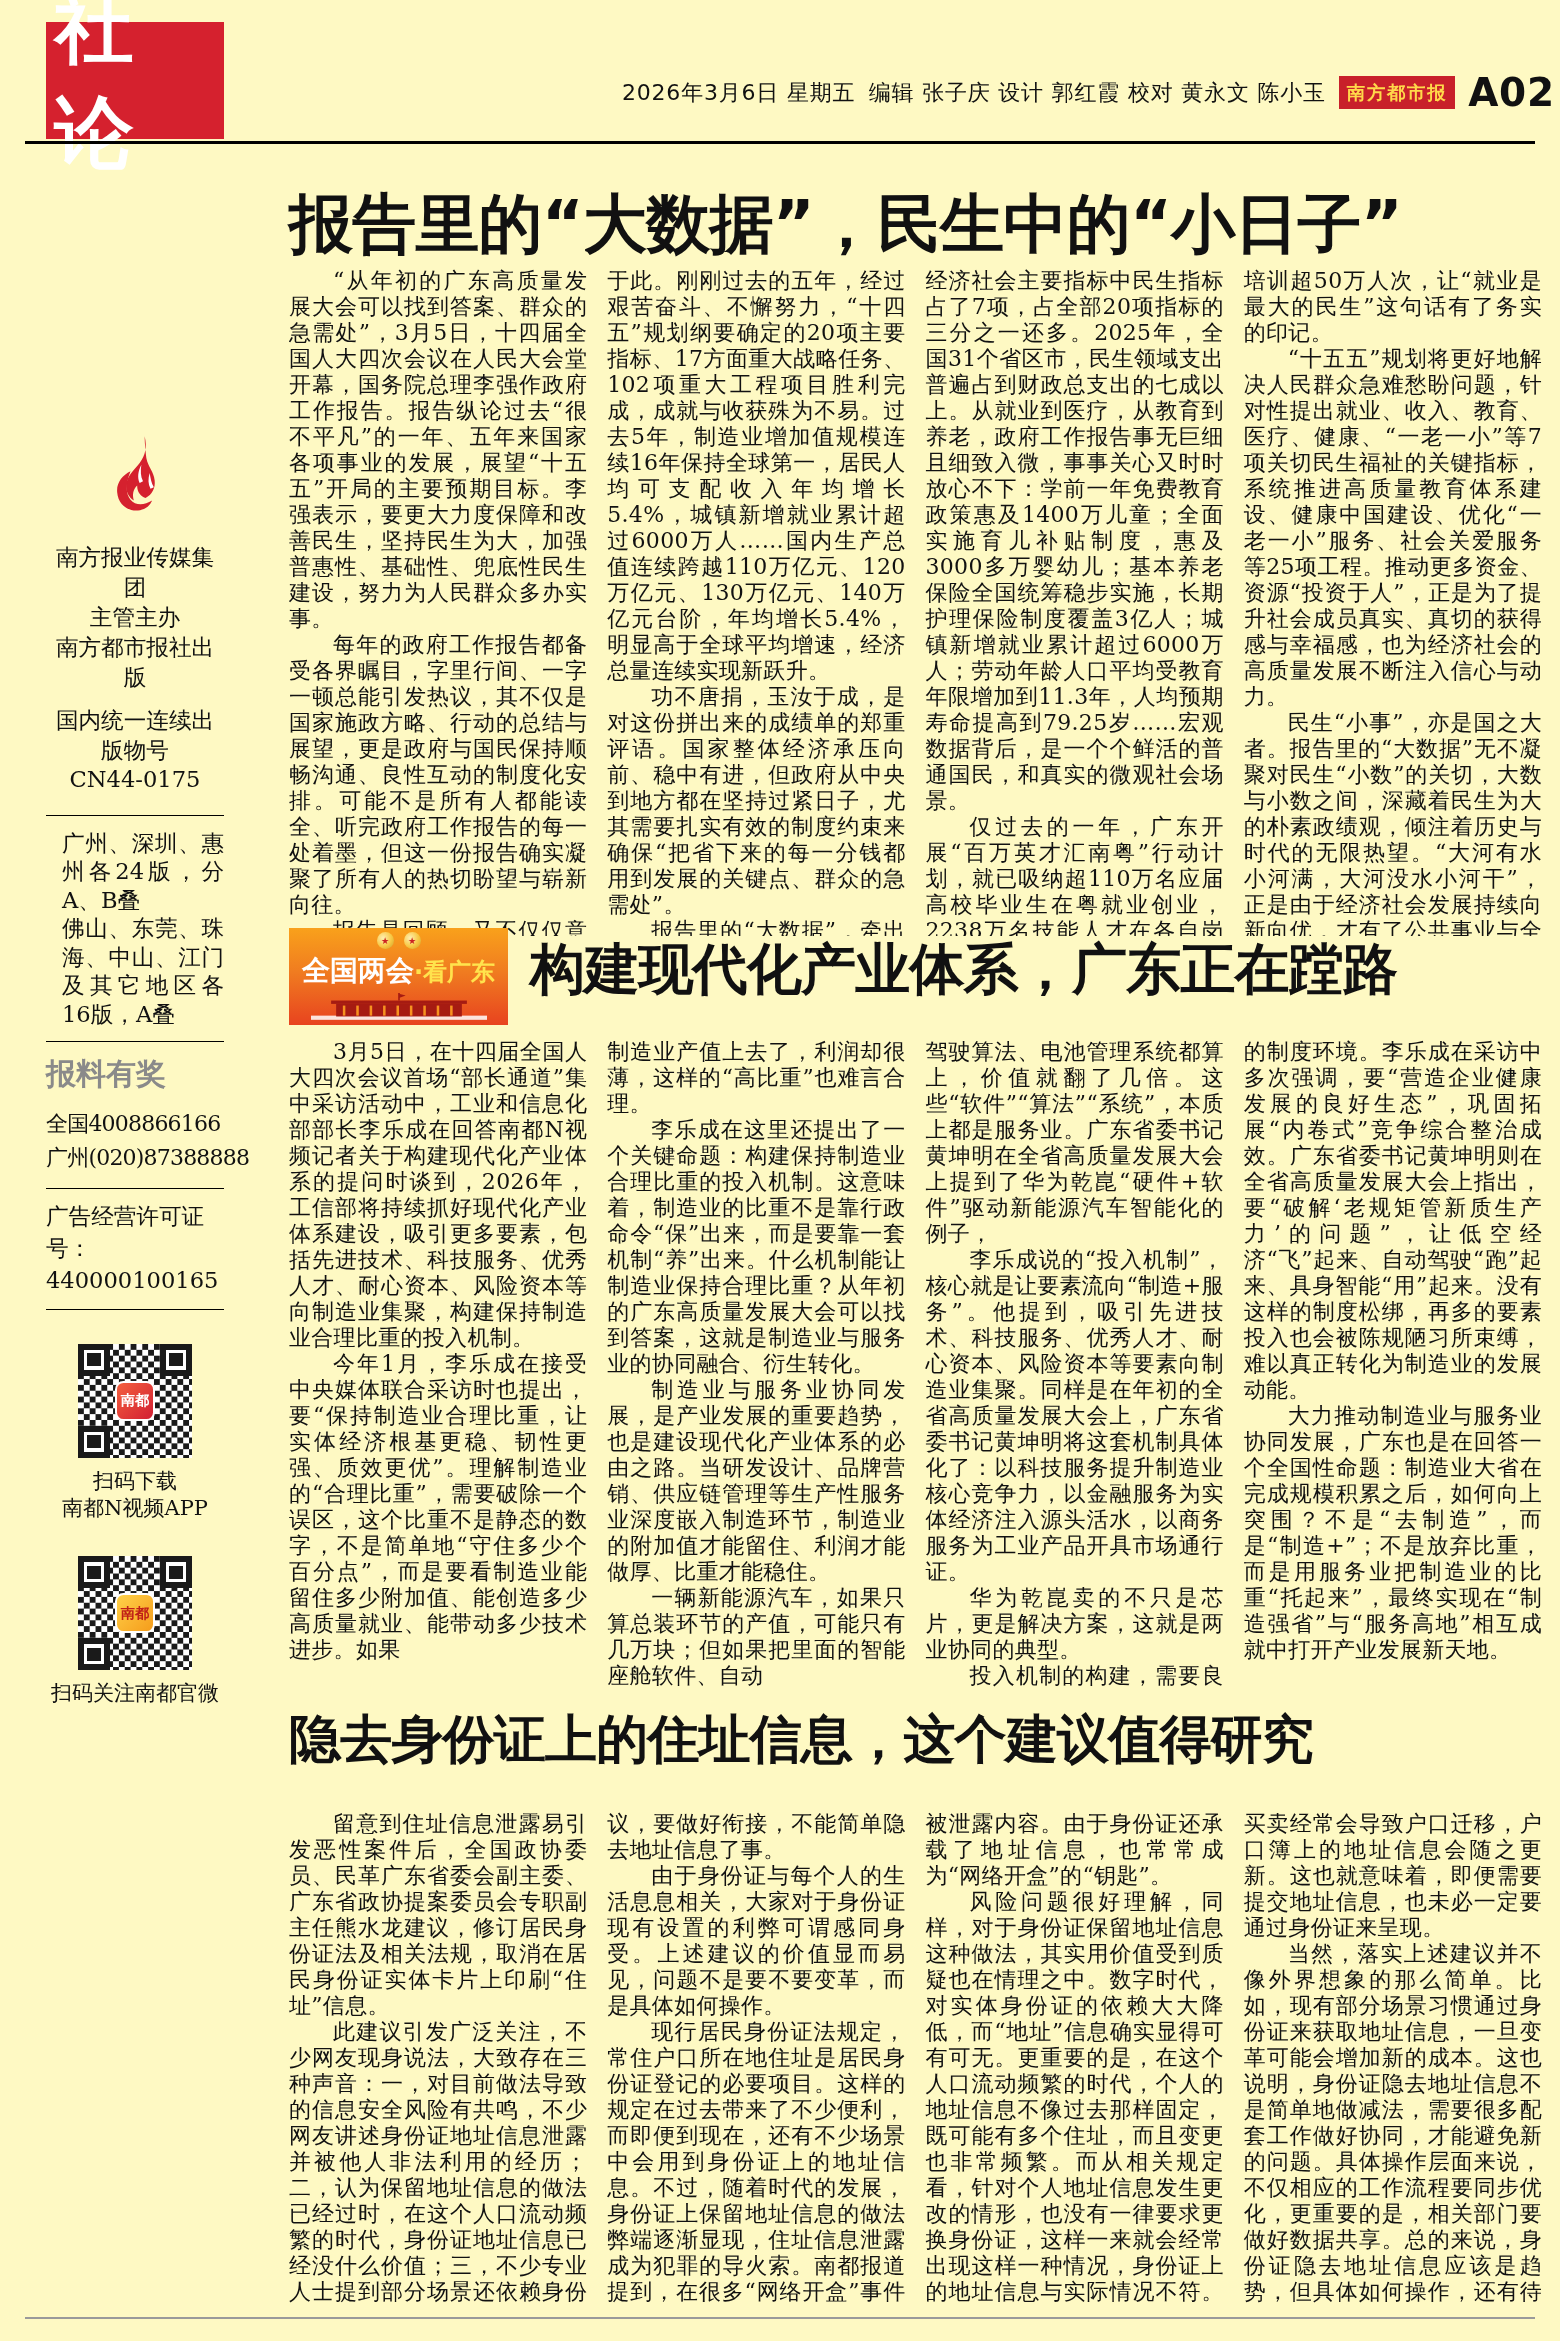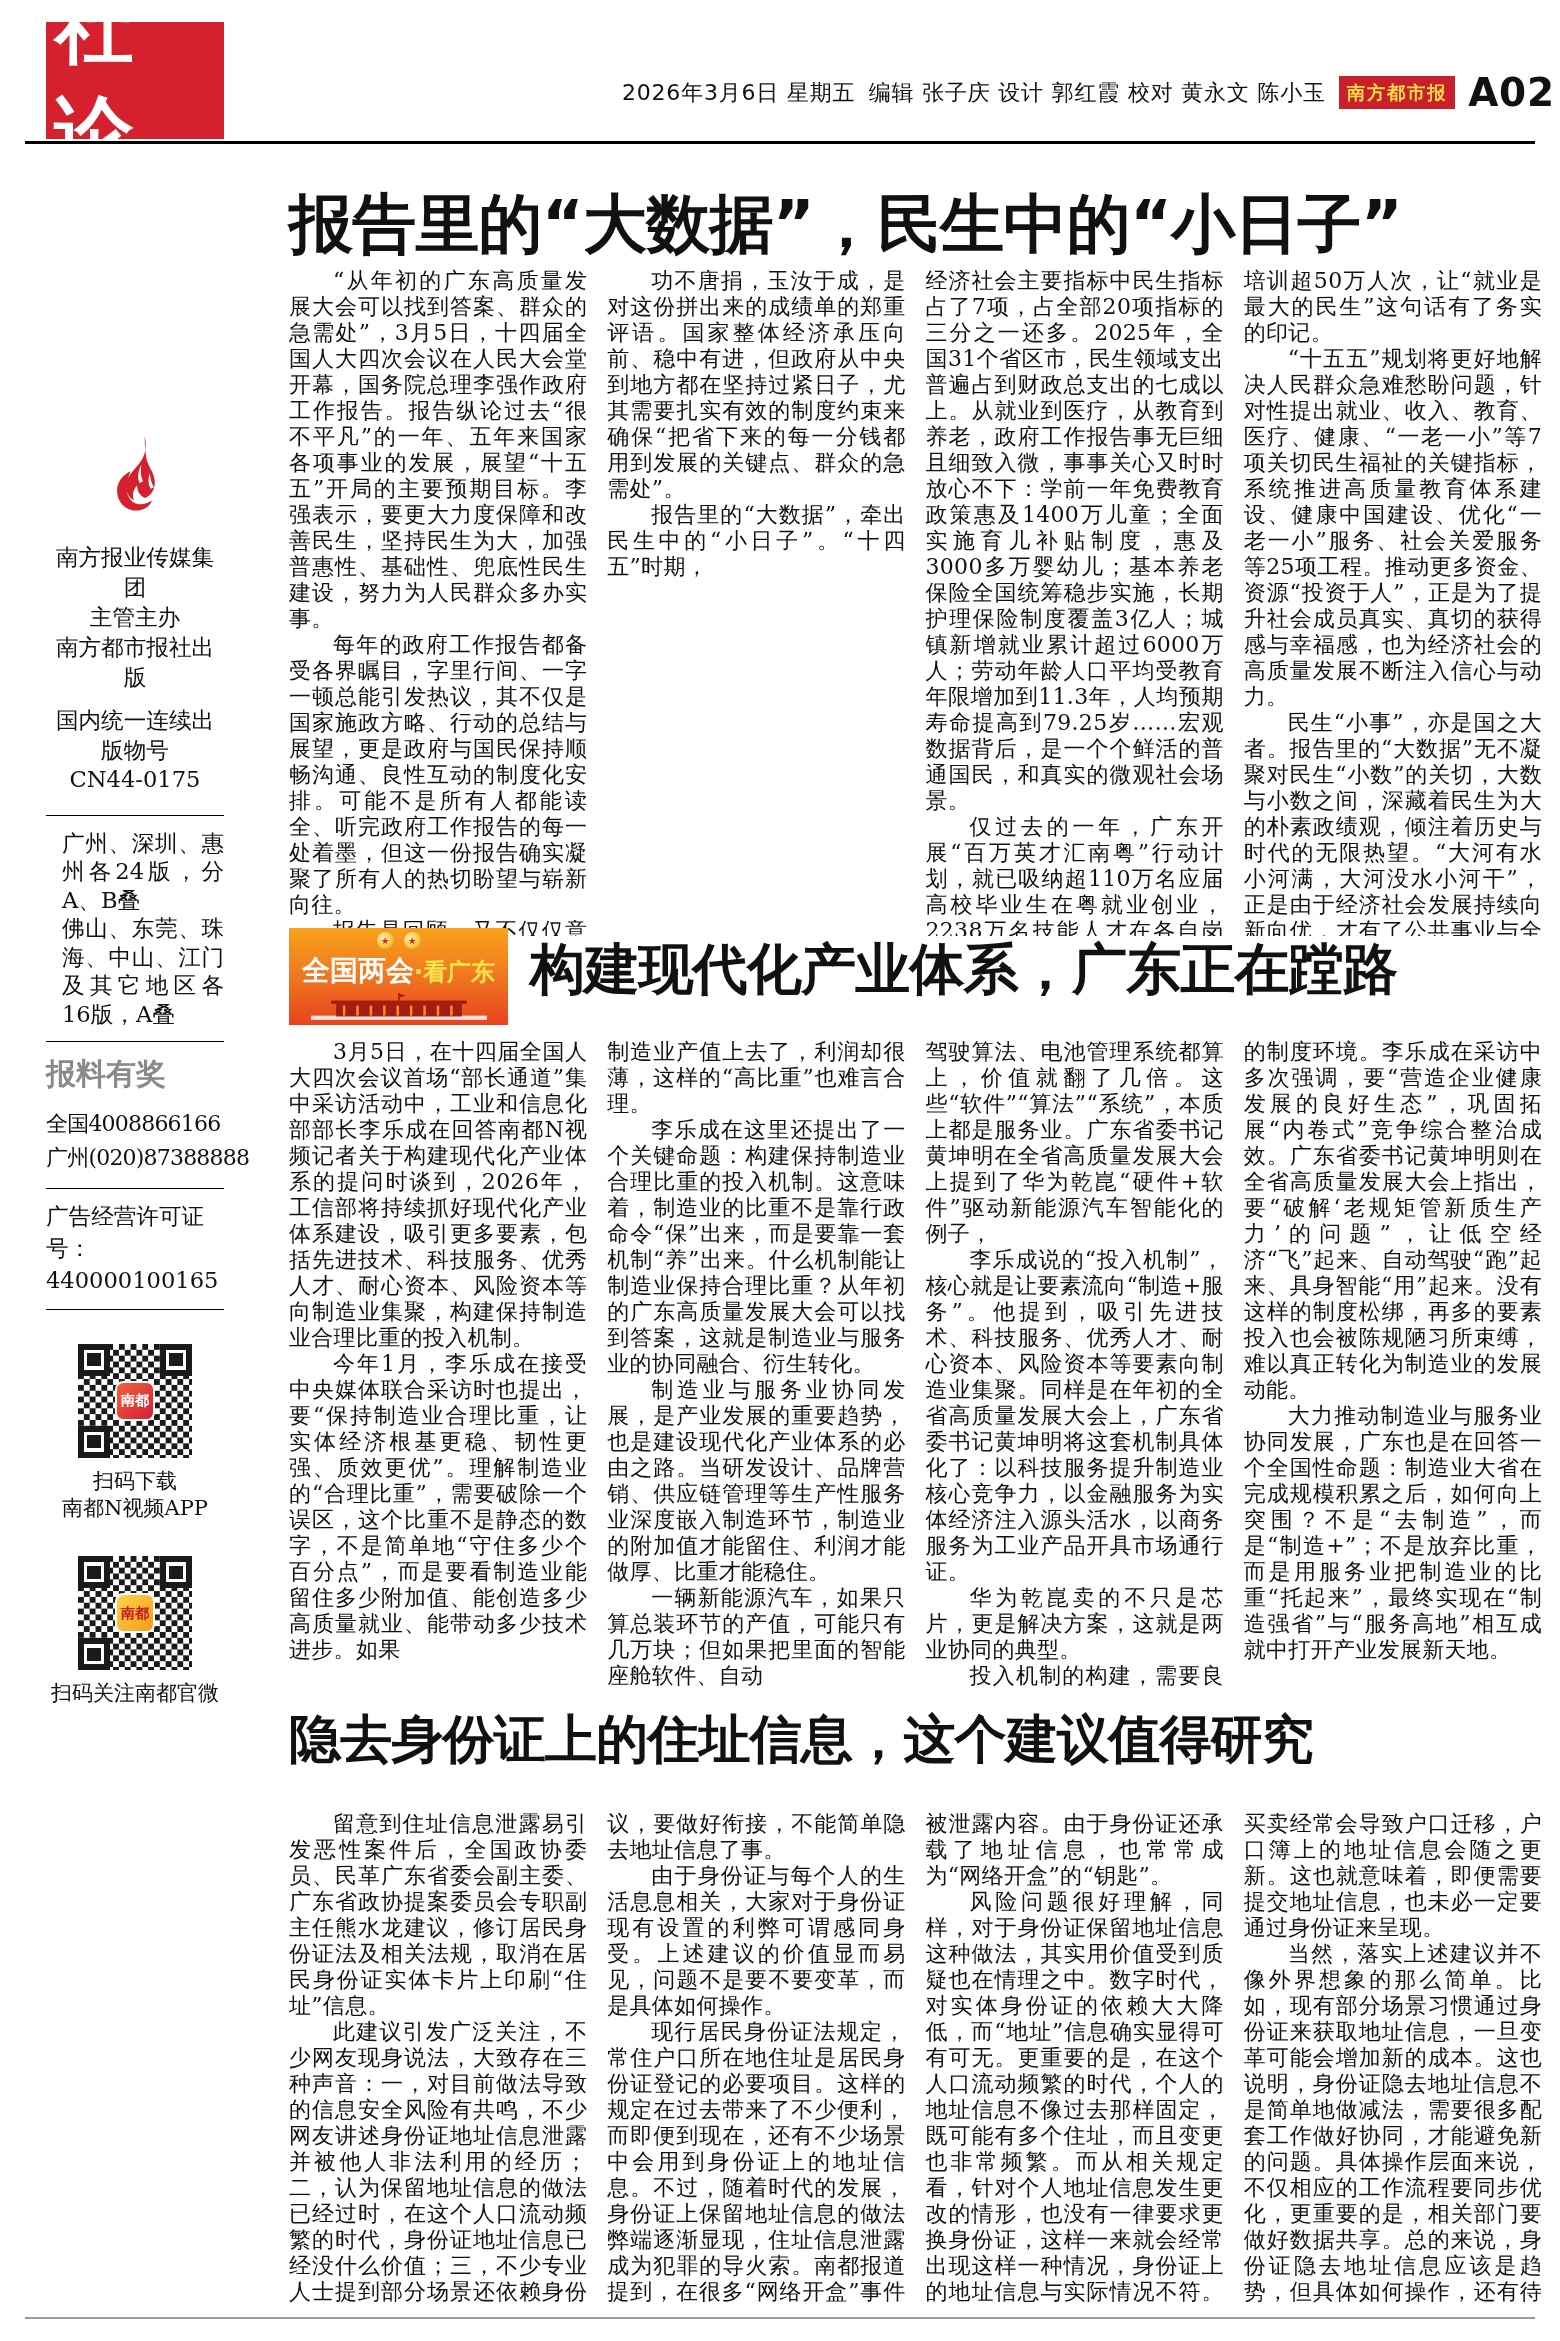--- a/index.html
+++ b/index.html
@@ -1,16 +1,16 @@
 <!DOCTYPE html>
 <html style="font-size:13.4px"><head>
 <meta charset="utf-8">
 <style>
   html,body{margin:0;padding:0;background:#e8e8e8;}
-  #page{position:relative;width:1560px;height:2342px;background:#ffffff;overflow:hidden;
+  #page{position:relative;width:1560px;height:2342px;background:#fef9c3;overflow:hidden;
         font-family:"DejaVu Serif",serif;color:#111;}
   
   .seclabel{position:absolute;left:46px;top:22px;width:178px;height:117px;background:#d5212e;
             color:#fff;display:flex;align-items:center;justify-content:center;
             font-family:"DejaVu Sans",sans-serif;font-weight:bold;font-size:79px;letter-spacing:8.4px;padding-left:8.4px;box-sizing:border-box;}
   .header{position:absolute;top:70px;right:5px;display:flex;align-items:center;gap:13.4px;
           font-family:"DejaVu Sans",sans-serif;}
   .hdate,.hstaff{font-size:22px;letter-spacing:0.8px;}
   .hmast{background:#c8202a;color:#ffd94a;font-weight:bold;font-size:18.4px;padding:4.2px 7.5px;letter-spacing:1.7px;}
   .hpage{font-size:39px;font-weight:bold;letter-spacing:0.8px;}
@@ -141,20 +141,21 @@
 
   <section class="article a1">
     <h1>报告里的“大数据”，民生中的“小日子”</h1>
     <div class="cols">
         <div class="col">
           <p>“从年初的广东高质量发展大会可以找到答案、群众的急需处”，3月5日，十四届全国人大四次会议在人民大会堂开幕，国务院总理李强作政府工作报告。报告纵论过去“很不平凡”的一年、五年来国家各项事业的发展，展望“十五五”开局的主要预期目标。李强表示，要更大力度保障和改善民生，坚持民生为大，加强普惠性、基础性、兜底性民生建设，努力为人民群众多办实事。</p>
           <p>每年的政府工作报告都备受各界瞩目，字里行间、一字一顿总能引发热议，其不仅是国家施政方略、行动的总结与展望，更是政府与国民保持顺畅沟通、良性互动的制度化安排。可能不是所有人都能读全、听完政府工作报告的每一处着墨，但这一份报告确实凝聚了所有人的热切盼望与崭新向往。</p>
           <p>报告是回顾，又不仅仅意在</p>
         </div>
         <div class="col">
+          <p class="cont">于此。刚刚过去的五年，经过艰苦奋斗、不懈努力，“十四五”规划纲要确定的20项主要指标、17方面重大战略任务、102项重大工程项目胜利完成，成就与收获殊为不易。过去5年，制造业增加值规模连续16年保持全球第一，居民人均可支配收入年均增长5.4%，城镇新增就业累计超过6000万人……国内生产总值连续跨越110万亿元、120万亿元、130万亿元、140万亿元台阶，年均增长5.4%，明显高于全球平均增速，经济总量连续实现新跃升。</p>
           <p>功不唐捐，玉汝于成，是对这份拼出来的成绩单的郑重评语。国家整体经济承压向前、稳中有进，但政府从中央到地方都在坚持过紧日子，尤其需要扎实有效的制度约束来确保“把省下来的每一分钱都用到发展的关键点、群众的急需处”。</p>
           <p>报告里的“大数据”，牵出民生中的“小日子”。“十四五”时期，</p>
         </div>
         <div class="col">
           <p class="cont">经济社会主要指标中民生指标占了7项，占全部20项指标的三分之一还多。2025年，全国31个省区市，民生领域支出普遍占到财政总支出的七成以上。从就业到医疗，从教育到养老，政府工作报告事无巨细且细致入微，事事关心又时时放心不下：学前一年免费教育政策惠及1400万儿童；全面实施育儿补贴制度，惠及3000多万婴幼儿；基本养老保险全国统筹稳步实施，长期护理保险制度覆盖3亿人；城镇新增就业累计超过6000万人；劳动年龄人口平均受教育年限增加到11.3年，人均预期寿命提高到79.25岁……宏观数据背后，是一个个鲜活的普通国民，和真实的微观社会场景。</p>
           <p>仅过去的一年，广东开展“百万英才汇南粤”行动计划，就已吸纳超110万名应届高校毕业生在粤就业创业，2238万名技能人才在各自岗位上钻研，全年开展补贴性</p>
         </div>
         <div class="col">
           <p class="cont">培训超50万人次，让“就业是最大的民生”这句话有了务实的印记。</p>
           <p>“十五五”规划将更好地解决人民群众急难愁盼问题，针对性提出就业、收入、教育、医疗、健康、“一老一小”等7项关切民生福祉的关键指标，系统推进高质量教育体系建设、健康中国建设、优化“一老一小”服务、社会关爱服务等25项工程。推动更多资金、资源“投资于人”，正是为了提升社会成员真实、真切的获得感与幸福感，也为经济社会的高质量发展不断注入信心与动力。</p>

